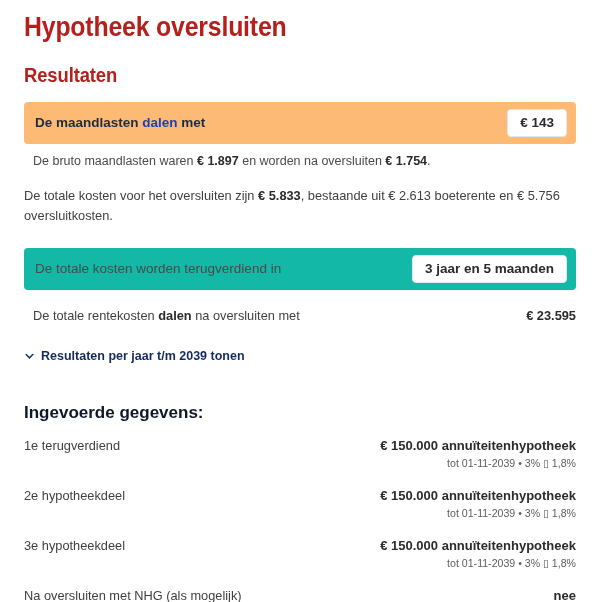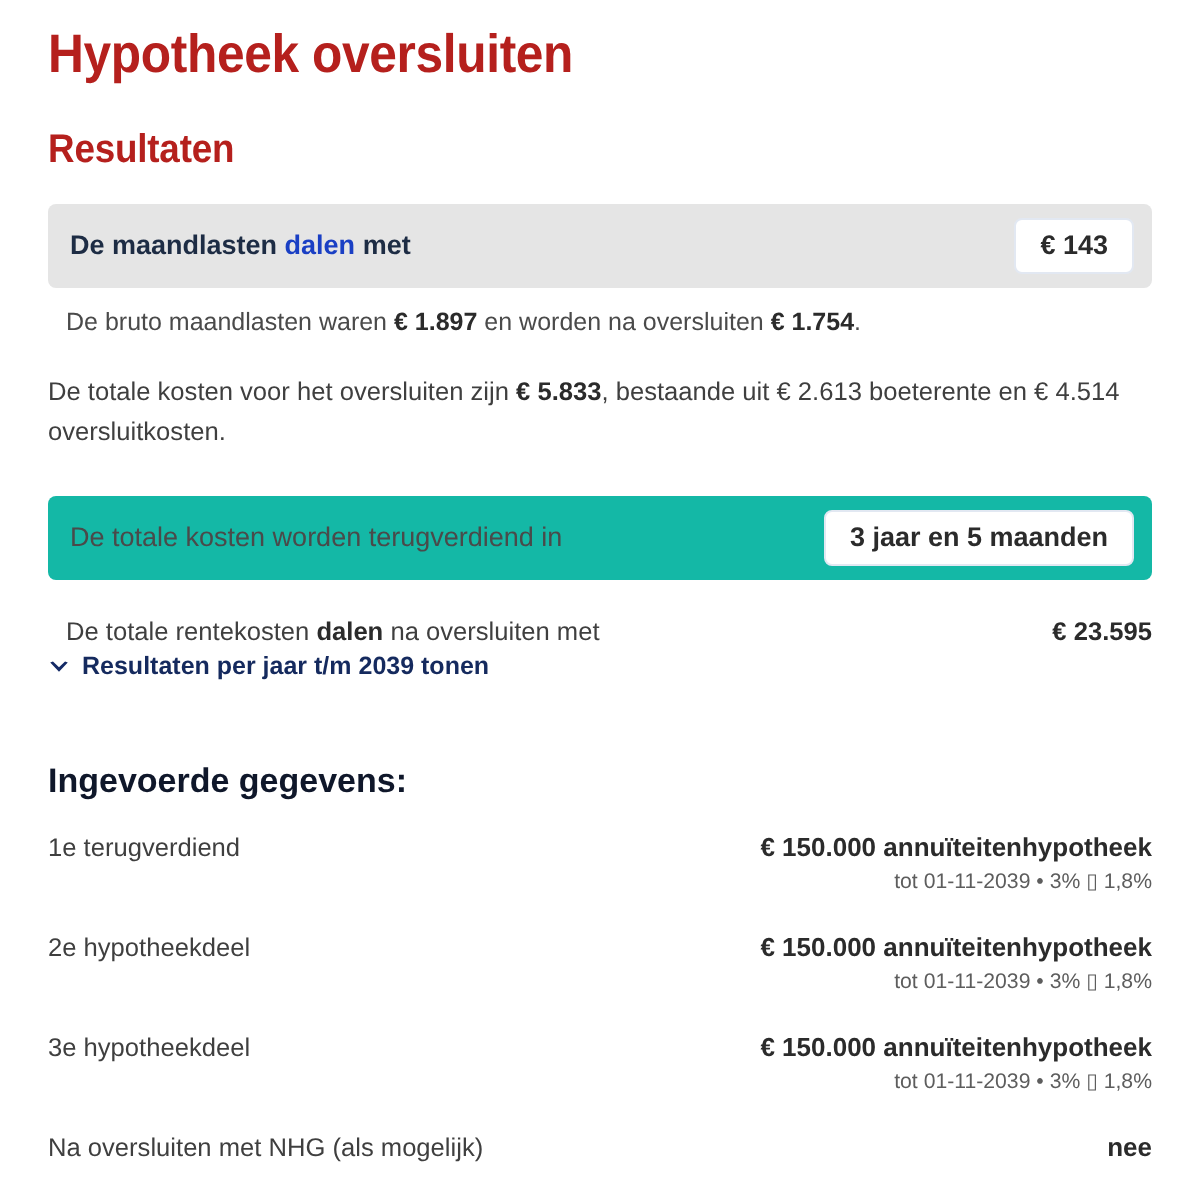--- a/index.html
+++ b/index.html
@@ -55,21 +55,21 @@
   .banner {
     display: flex;
     align-items: center;
     justify-content: space-between;
     box-sizing: border-box;
     border-radius: 4px;
     padding: 7px 9px 7px 11px;
   }
   .banner--primary {
     margin-top: 14px;
-    background: #e5e5e5;
+    background: #fdba74;
   }
   .banner--secondary {
     margin-top: 22px;
     background: #14b8a6;
   }
   .banner-label {
     font-size: 13.5px;
     line-height: 18px;
     font-weight: bold;
     color: #1d2c44;
@@ -132,20 +132,21 @@
     font-weight: bold;
     color: #2b2b2b;
     white-space: nowrap;
   }
 
   
   .disclosure {
     display: inline-flex;
     align-items: center;
     gap: 6px;
+    margin-top: 23px;
     cursor: pointer;
     user-select: none;
   }
   .chevron-icon {
     display: inline-block;
     width: 11px;
     height: 11px;
     line-height: 11px;
     color: #142a66;
   }
@@ -229,21 +230,21 @@
   <h2 class="section-title">Resultaten</h2>
 
   
   <div class="banner banner--primary">
     <div class="banner-label"><span>De maandlasten </span><span class="accent">dalen</span><span> met</span></div>
     <div class="banner-value">€ 143</div>
   </div>
 
   <p class="note"><span>De bruto maandlasten waren </span><b>€ 1.897</b><span> en worden na oversluiten </span><b>€ 1.754</b><span>.</span></p>
 
-  <p class="para"><span>De totale kosten voor het oversluiten zijn </span><b>€ 5.833</b><span>, bestaande uit </span><span>€ 2.613</span><span> boeterente en </span><span>€ 4.514</span><span> oversluitkosten.</span></p>
+  <p class="para"><span>De totale kosten voor het oversluiten zijn </span><b>€ 5.833</b><span>, bestaande uit </span><span>€ 2.613</span><span> boeterente en </span><span>€ 5.756</span><span> oversluitkosten.</span></p>
 
   
   <div class="banner banner--secondary">
     <div class="banner-label">De totale kosten worden terugverdiend in</div>
     <div class="banner-value">3 jaar en 5 maanden</div>
   </div>
 
   
   <div class="kv-row">
     <div class="kv-key"><span>De totale rentekosten </span><b>dalen</b><span> na oversluiten met</span></div>

